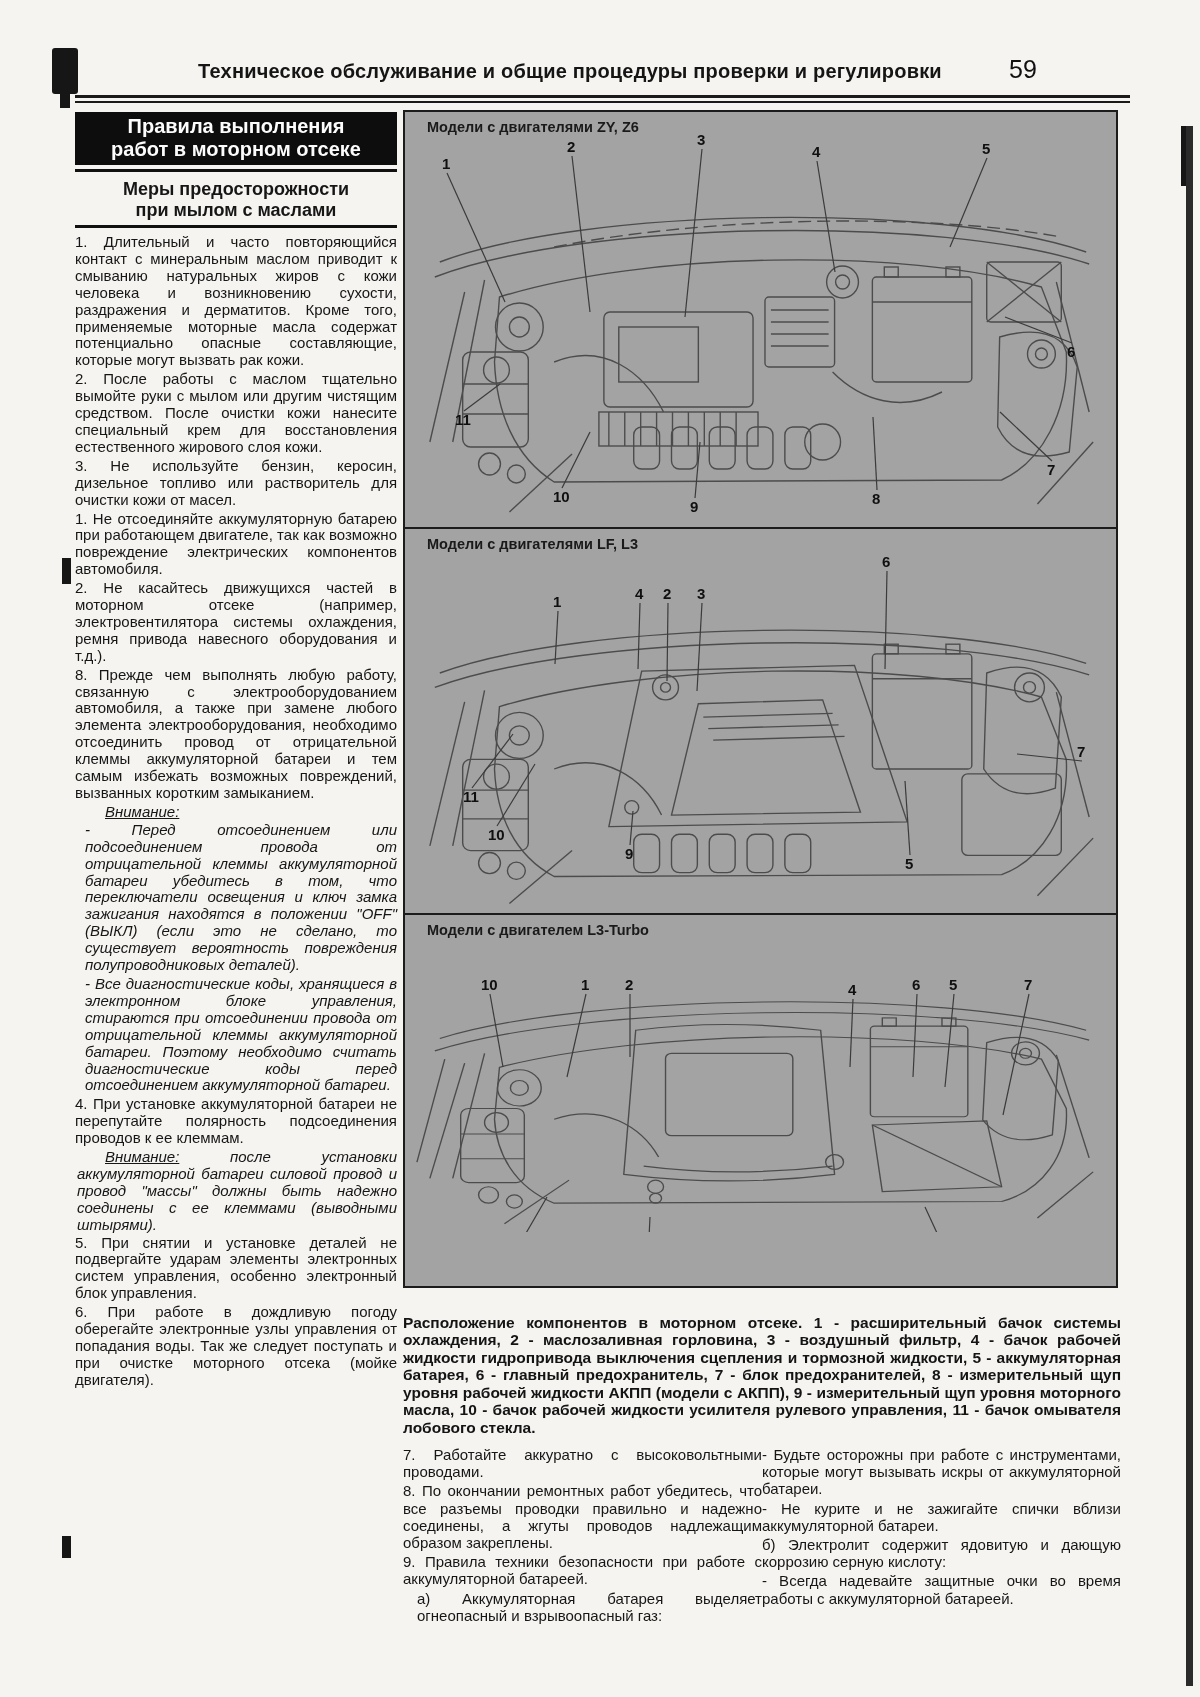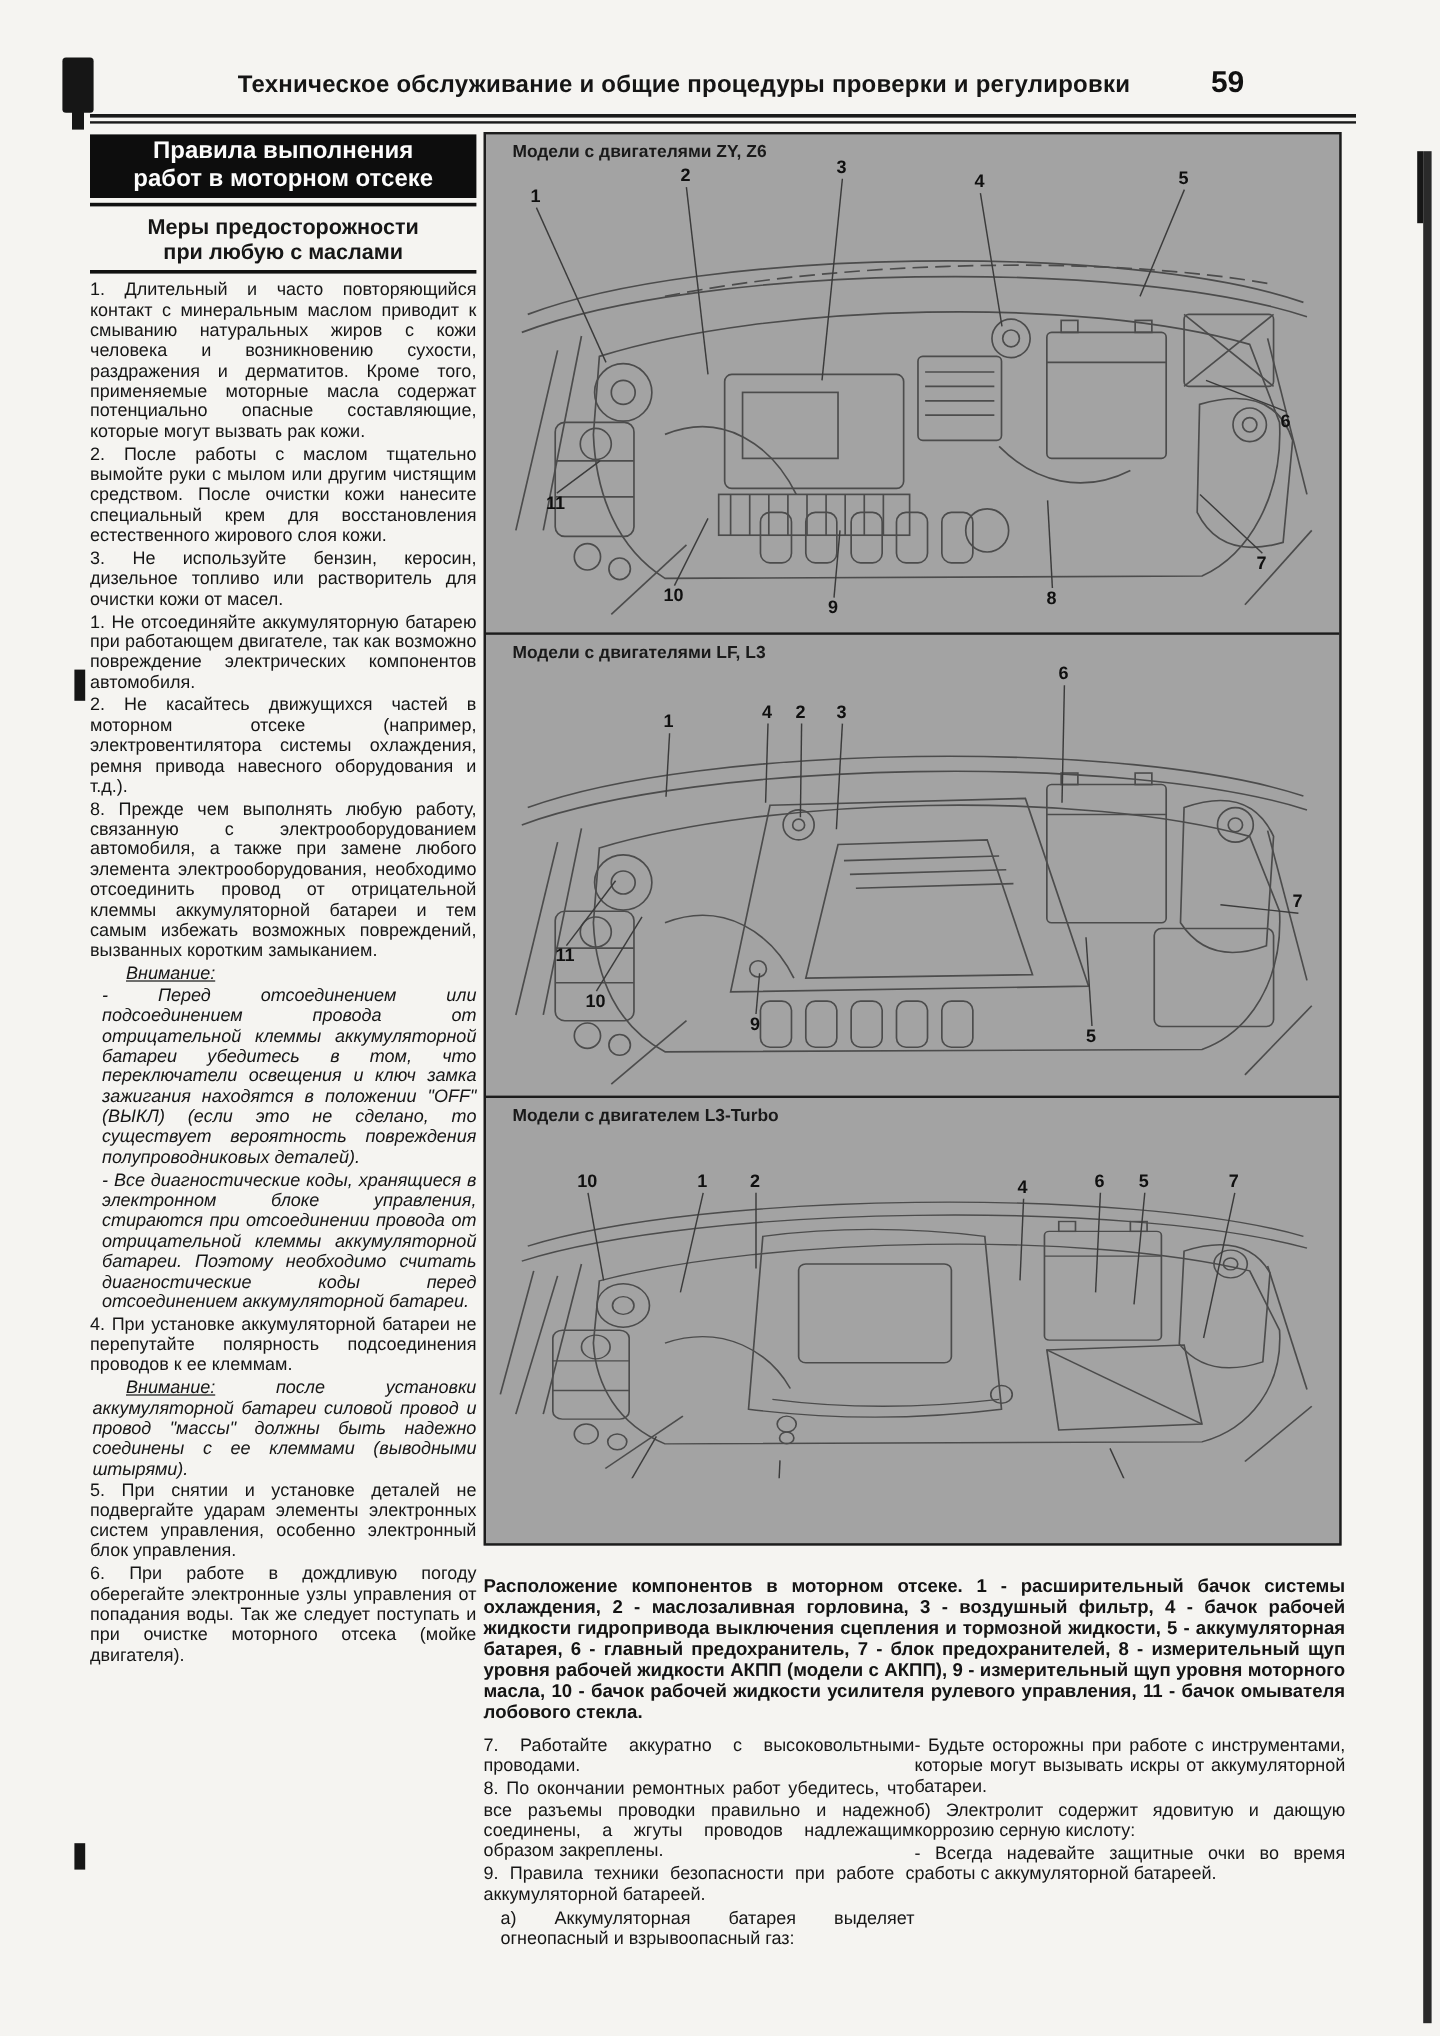--- a/index.html
+++ b/index.html
@@ -13,21 +13,21 @@
     overflow:hidden;
   }
   
   .hdr-title{
     position:absolute;left:140px;top:60px;width:860px;
     font-size:20px;font-weight:bold;text-align:center;
     letter-spacing:0.2px;color:#151515;
   }
   .hdr-page{
     position:absolute;left:998px;top:55px;width:50px;
-    font-size:25px;font-weight:bold;text-align:center;color:#111;
+    font-size:25px;font-weight:normal;text-align:center;color:#111;
   }
   .hdr-rule1{position:absolute;left:75px;top:95px;width:1055px;height:3px;background:#1a1a1a;}
   .hdr-rule2{position:absolute;left:75px;top:101px;width:1055px;height:2px;background:#1a1a1a;}
 
   
   .art{position:absolute;background:#161616;}
   .art.corner-tl{left:52px;top:48px;width:26px;height:46px;border-radius:3px;}
   .art.corner-tl2{left:60px;top:90px;width:10px;height:18px;}
   .art.edge-r{left:1186px;top:126px;width:7px;height:1560px;background:#2a2a2a;}
   .art.edge-r2{left:1181px;top:126px;width:5px;height:60px;}
@@ -120,21 +120,21 @@
   <div class="art tick2"></div>
 
   <div class="left-col">
     <div class="h1box">
       <div>Правила выполнения</div>
       <div>работ в моторном отсеке</div>
     </div>
     <div class="h1rule"></div>
     <div class="h2a">
       <div>Меры предосторожности</div>
-      <div>при любую с маслами</div>
+      <div>при мылом с маслами</div>
     </div>
     <div class="h2rule"></div>
     <div>
         <p class="p">1. Длительный и часто повторяющийся контакт с минеральным маслом приводит к смыванию натуральных жиров с кожи человека и возникновению сухости, раздражения и дерматитов. Кроме того, применяемые моторные масла содержат потенциально опасные составляющие, которые могут вызвать рак кожи.</p>
         <p class="p">2. После работы с маслом тщательно вымойте руки с мылом или другим чистящим средством. После очистки кожи нанесите специальный крем для восстановления естественного жирового слоя кожи.</p>
         <p class="p">3. Не используйте бензин, керосин, дизельное топливо или растворитель для очистки кожи от масел.</p>
       </div>
     <div>
         <p class="p">1. Не отсоединяйте аккумуляторную батарею при работающем двигателе, так как возможно повреждение электрических компонентов автомобиля.</p>
         <p class="p">2. Не касайтесь движущихся частей в моторном отсеке (например, электровентилятора системы охлаждения, ремня привода навесного оборудования и т.д.).</p>
@@ -374,18 +374,19 @@
 
   <div class="bcols">
     <div class="bcol">
         <p class="p">7. Работайте аккуратно с высоковольтными проводами.</p>
         <p class="p">8. По окончании ремонтных работ убедитесь, что все разъемы проводки правильно и надежно соединены, а жгуты проводов надлежащим образом закреплены.</p>
         <p class="p">9. Правила техники безопасности при работе с аккумуляторной батареей.</p>
         <p class="ind">а) Аккумуляторная батарея выделяет огнеопасный и взрывоопасный газ:</p>
       </div>
     <div class="bcol">
         <p class="p">- Будьте осторожны при работе с инструментами, которые могут вызывать искры от аккумуляторной батареи.</p>
+        <p class="p">- Не курите и не зажигайте спички вблизи аккумуляторной батареи.</p>
         <p class="p">б) Электролит содержит ядовитую и дающую коррозию серную кислоту:</p>
         <p class="p">- Всегда надевайте защитные очки во время работы с аккумуляторной батареей.</p>
       </div>
   </div>
 
 </div>
 
 </body></html>

